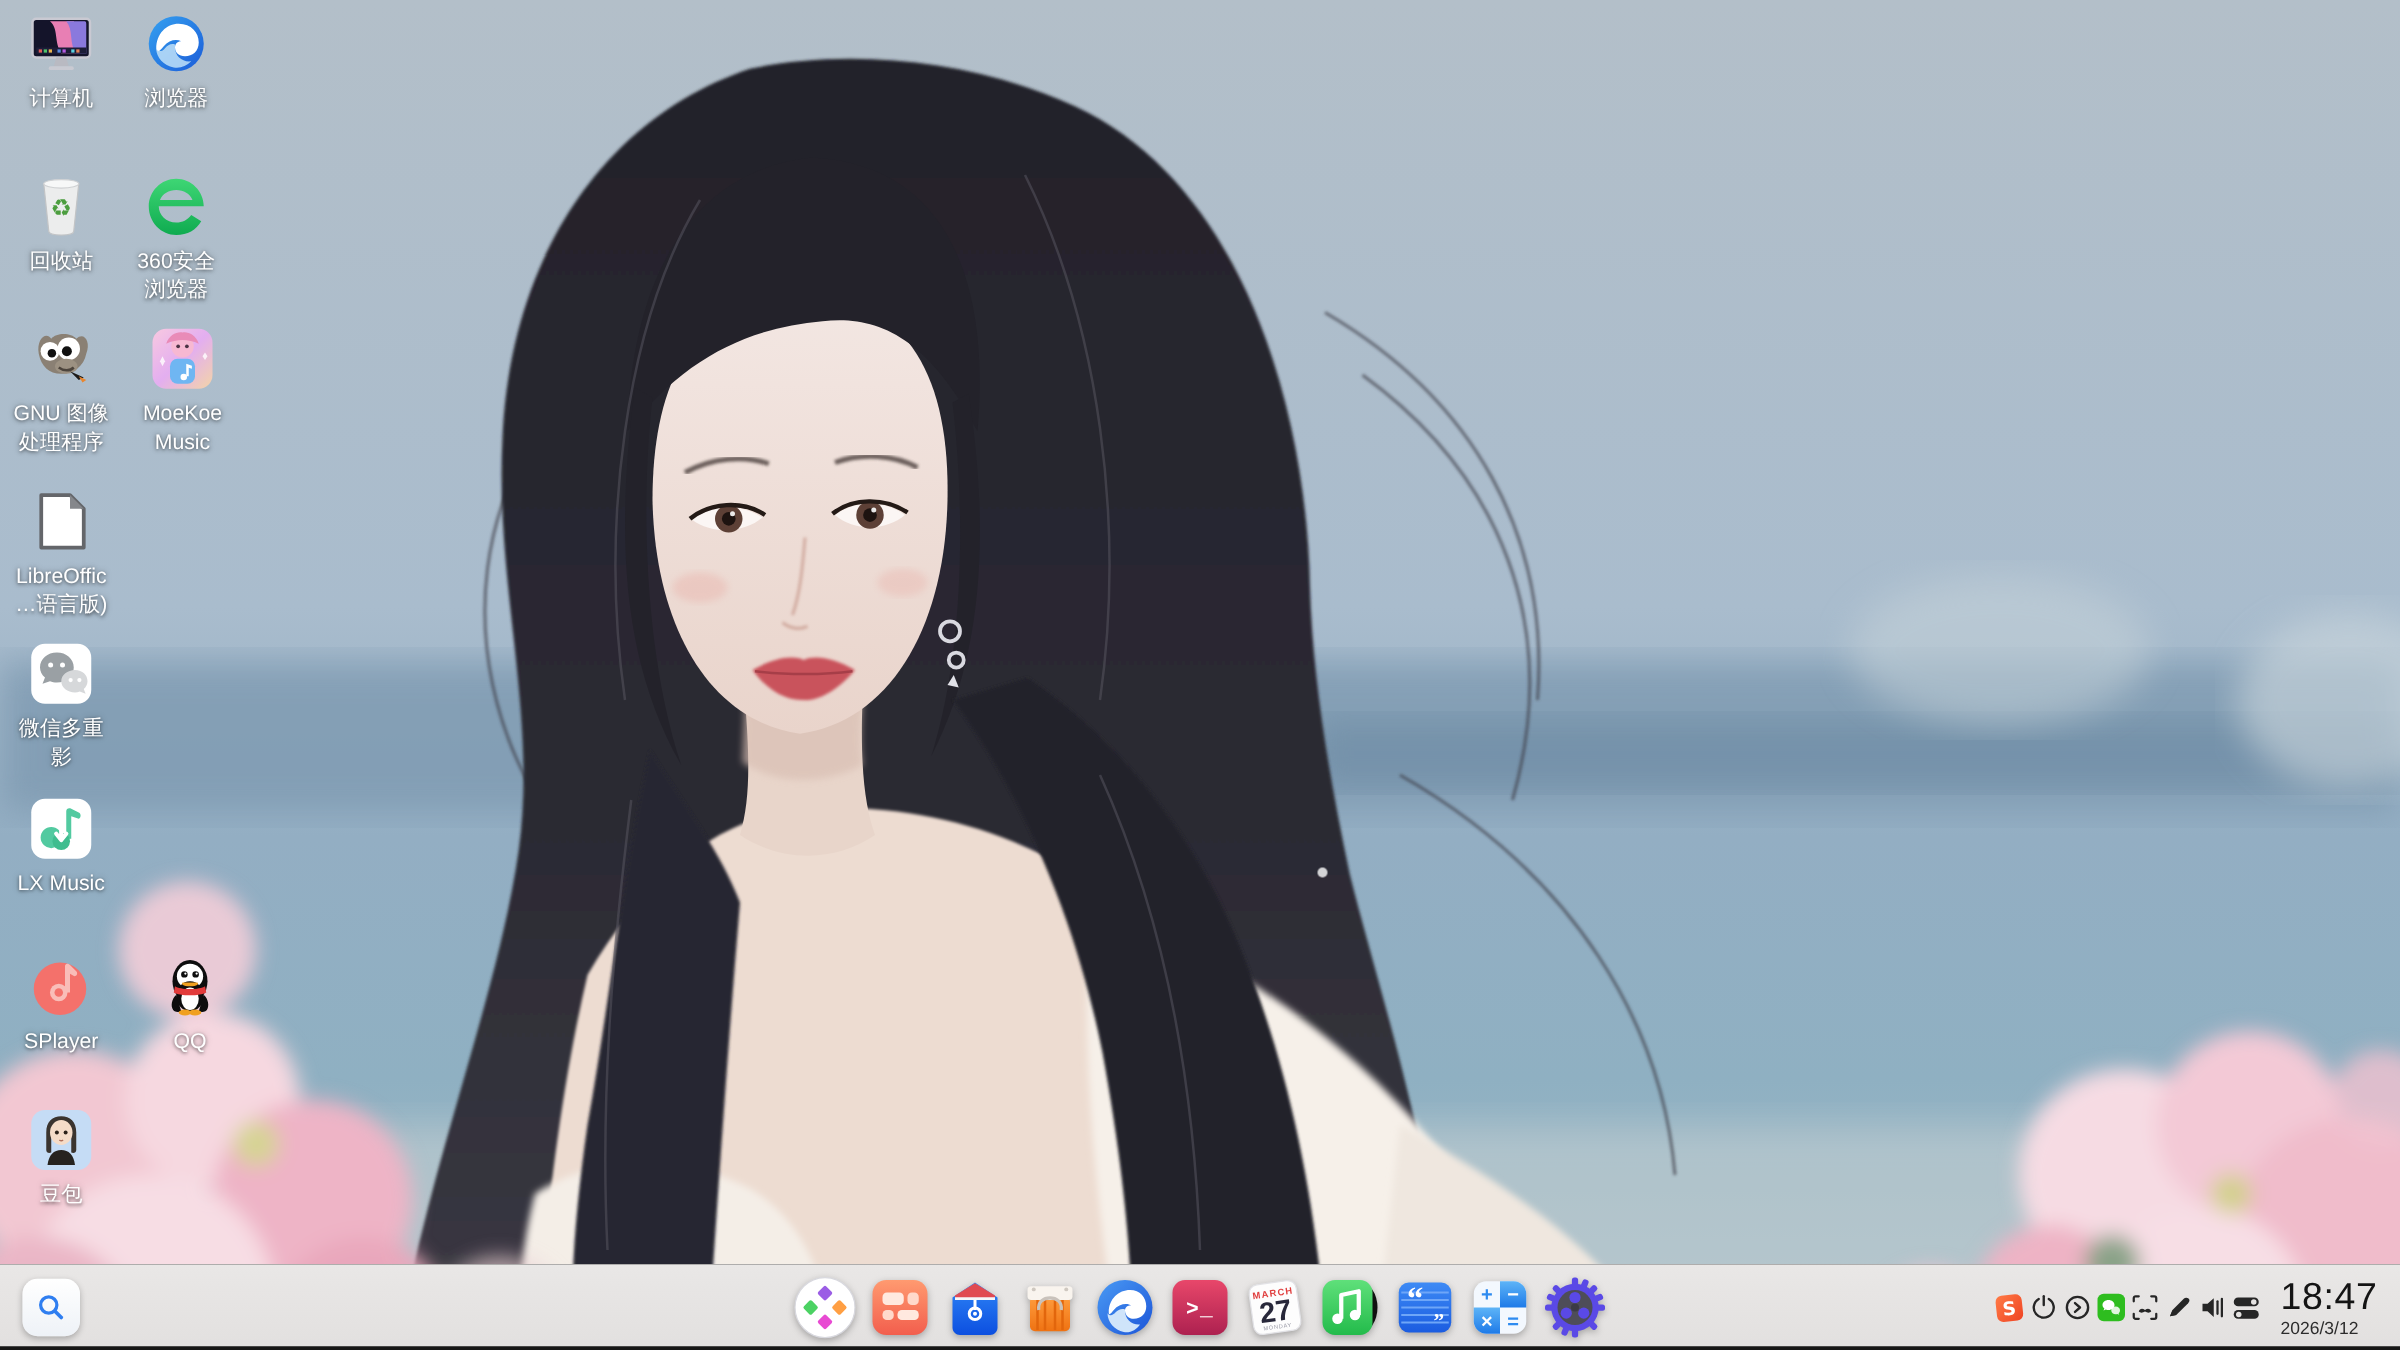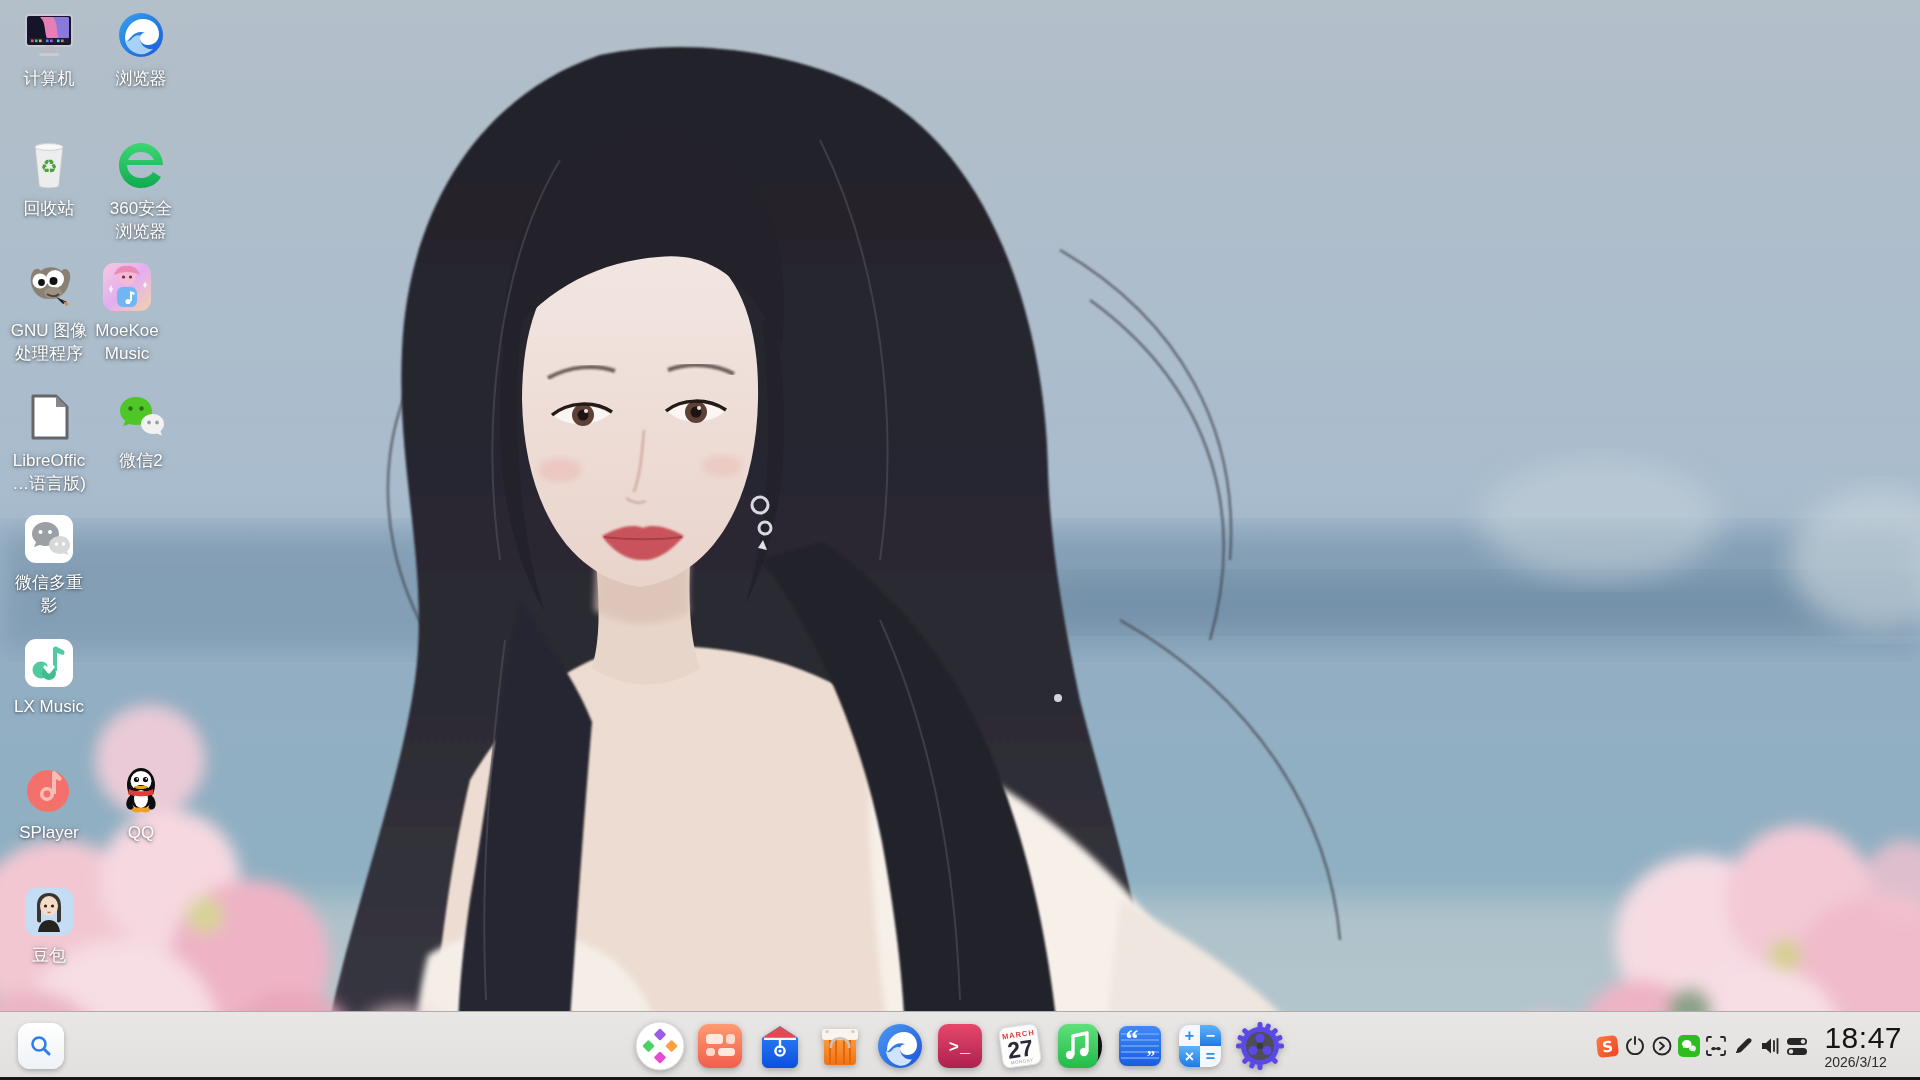--- a/index.html
+++ b/index.html
@@ -323,21 +323,21 @@
               <stop offset="1" stop-color="#0fab50"></stop>
             </linearGradient>
           </defs>
         <path d="M26,4 C38,4 48,14 48,26 L12,26 C12,33 18,39 26,39 C31,39 35,37 38,33 L46,38 C42,45 35,49 26,49 C14,49 4,39 4,26 C4,14 14,4 26,4 Z M26,13 C20,13 15,16 13,21 L39,21 C37,16 32,13 26,13 Z" fill="url(#g360)"></path>
       </svg>
     </div>
     <div class="dlabel">360安全
 浏览器</div>
   </div>
 
-  <div class="dicon" style="left:65px;top:261px">
+  <div class="dicon" style="left:84px;top:261px">
     <div class="dglyph">
       <svg width="52" height="52" viewBox="0 0 52 52">
         <defs>
             <linearGradient id="moe" x1="0" y1="0" x2="1" y2="1">
           <stop offset="0" stop-color="#f8c9e0"></stop>
               <stop offset=".5" stop-color="#e3aef0"></stop>
               <stop offset="1" stop-color="#f3d4a8"></stop>
             </linearGradient>
           </defs>
         <rect x="2" y="2" width="48" height="48" rx="11" fill="url(#moe)"></rect>
@@ -349,37 +349,24 @@
         <path d="M29,40 L29,30 L33.5,31.5 L33.5,34 L31,33.2 L31,40 Z M29,40" fill="#ffffff"></path>
         <circle cx="27" cy="40.5" r="2.6" fill="#ffffff"></circle>
         <path d="M8,28 L10,24 L12,28 L10,32 Z" fill="#fff" opacity=".8"></path>
           <path d="M42,24 L44,21 L46,24 L44,27 Z" fill="#fff" opacity=".8"></path>
       </svg>
     </div>
     <div class="dlabel">MoeKoe
 Music</div>
   </div>
 
-  <div class="dicon" style="left:79px;top:391px">
-    <div class="dglyph">
-      <svg width="52" height="52" viewBox="0 0 52 52">
-        <path d="M5,20 C5,12 12,6 21,6 C30,6 37,12 37,20 C37,28 30,34 21,34 C18.7,34 16.5,33.6 14.6,32.9 L8,35 L10.3,29.7 C7,27.3 5,23.9 5,20 Z" fill="#4fc627"></path>
-        <circle cx="15.5" cy="17.5" r="2.2" fill="#2c6e12"></circle>
-          <circle cx="26.5" cy="17.5" r="2.2" fill="#2c6e12"></circle>
-        <path d="M26,33 C26,27.5 31.5,23 38,23 C44.5,23 49,27.5 49,33 C49,36 47.5,38.5 45.4,40.2 L47,44.5 L41.7,42.4 C40.5,42.8 39.3,43 38,43 C31.5,43 26,38.5 26,33 Z" fill="#f2f2f2"></path>
-        <circle cx="34" cy="31.5" r="1.9" fill="#9aa0a4"></circle>
-          <circle cx="42" cy="31.5" r="1.9" fill="#9aa0a4"></circle>
-      </svg>
-    </div>
-    <div class="dlabel">微信2</div>
-  </div>
-
-
-
-  <div class="dicon" style="left:79px;top:763px">
+
+
+
+  <div class="dicon" style="left:90px;top:763px">
     <div class="dglyph">
       <svg width="52" height="52" viewBox="0 0 52 52">
         <ellipse cx="26" cy="22" rx="14" ry="17" fill="#0d0d0d"></ellipse>
         <ellipse cx="26" cy="18" rx="10.5" ry="10" fill="#ffffff"></ellipse>
         <ellipse cx="26" cy="34" rx="11" ry="12" fill="#0d0d0d"></ellipse>
         <ellipse cx="26" cy="36" rx="7" ry="9" fill="#ffffff"></ellipse>
         <circle cx="21.5" cy="16.5" r="2.6" fill="#0d0d0d"></circle>
           <circle cx="30.5" cy="16.5" r="2.6" fill="#0d0d0d"></circle>
         <circle cx="22.3" cy="15.8" r=".9" fill="#fff"></circle>
           <circle cx="31.3" cy="15.8" r=".9" fill="#fff"></circle>

